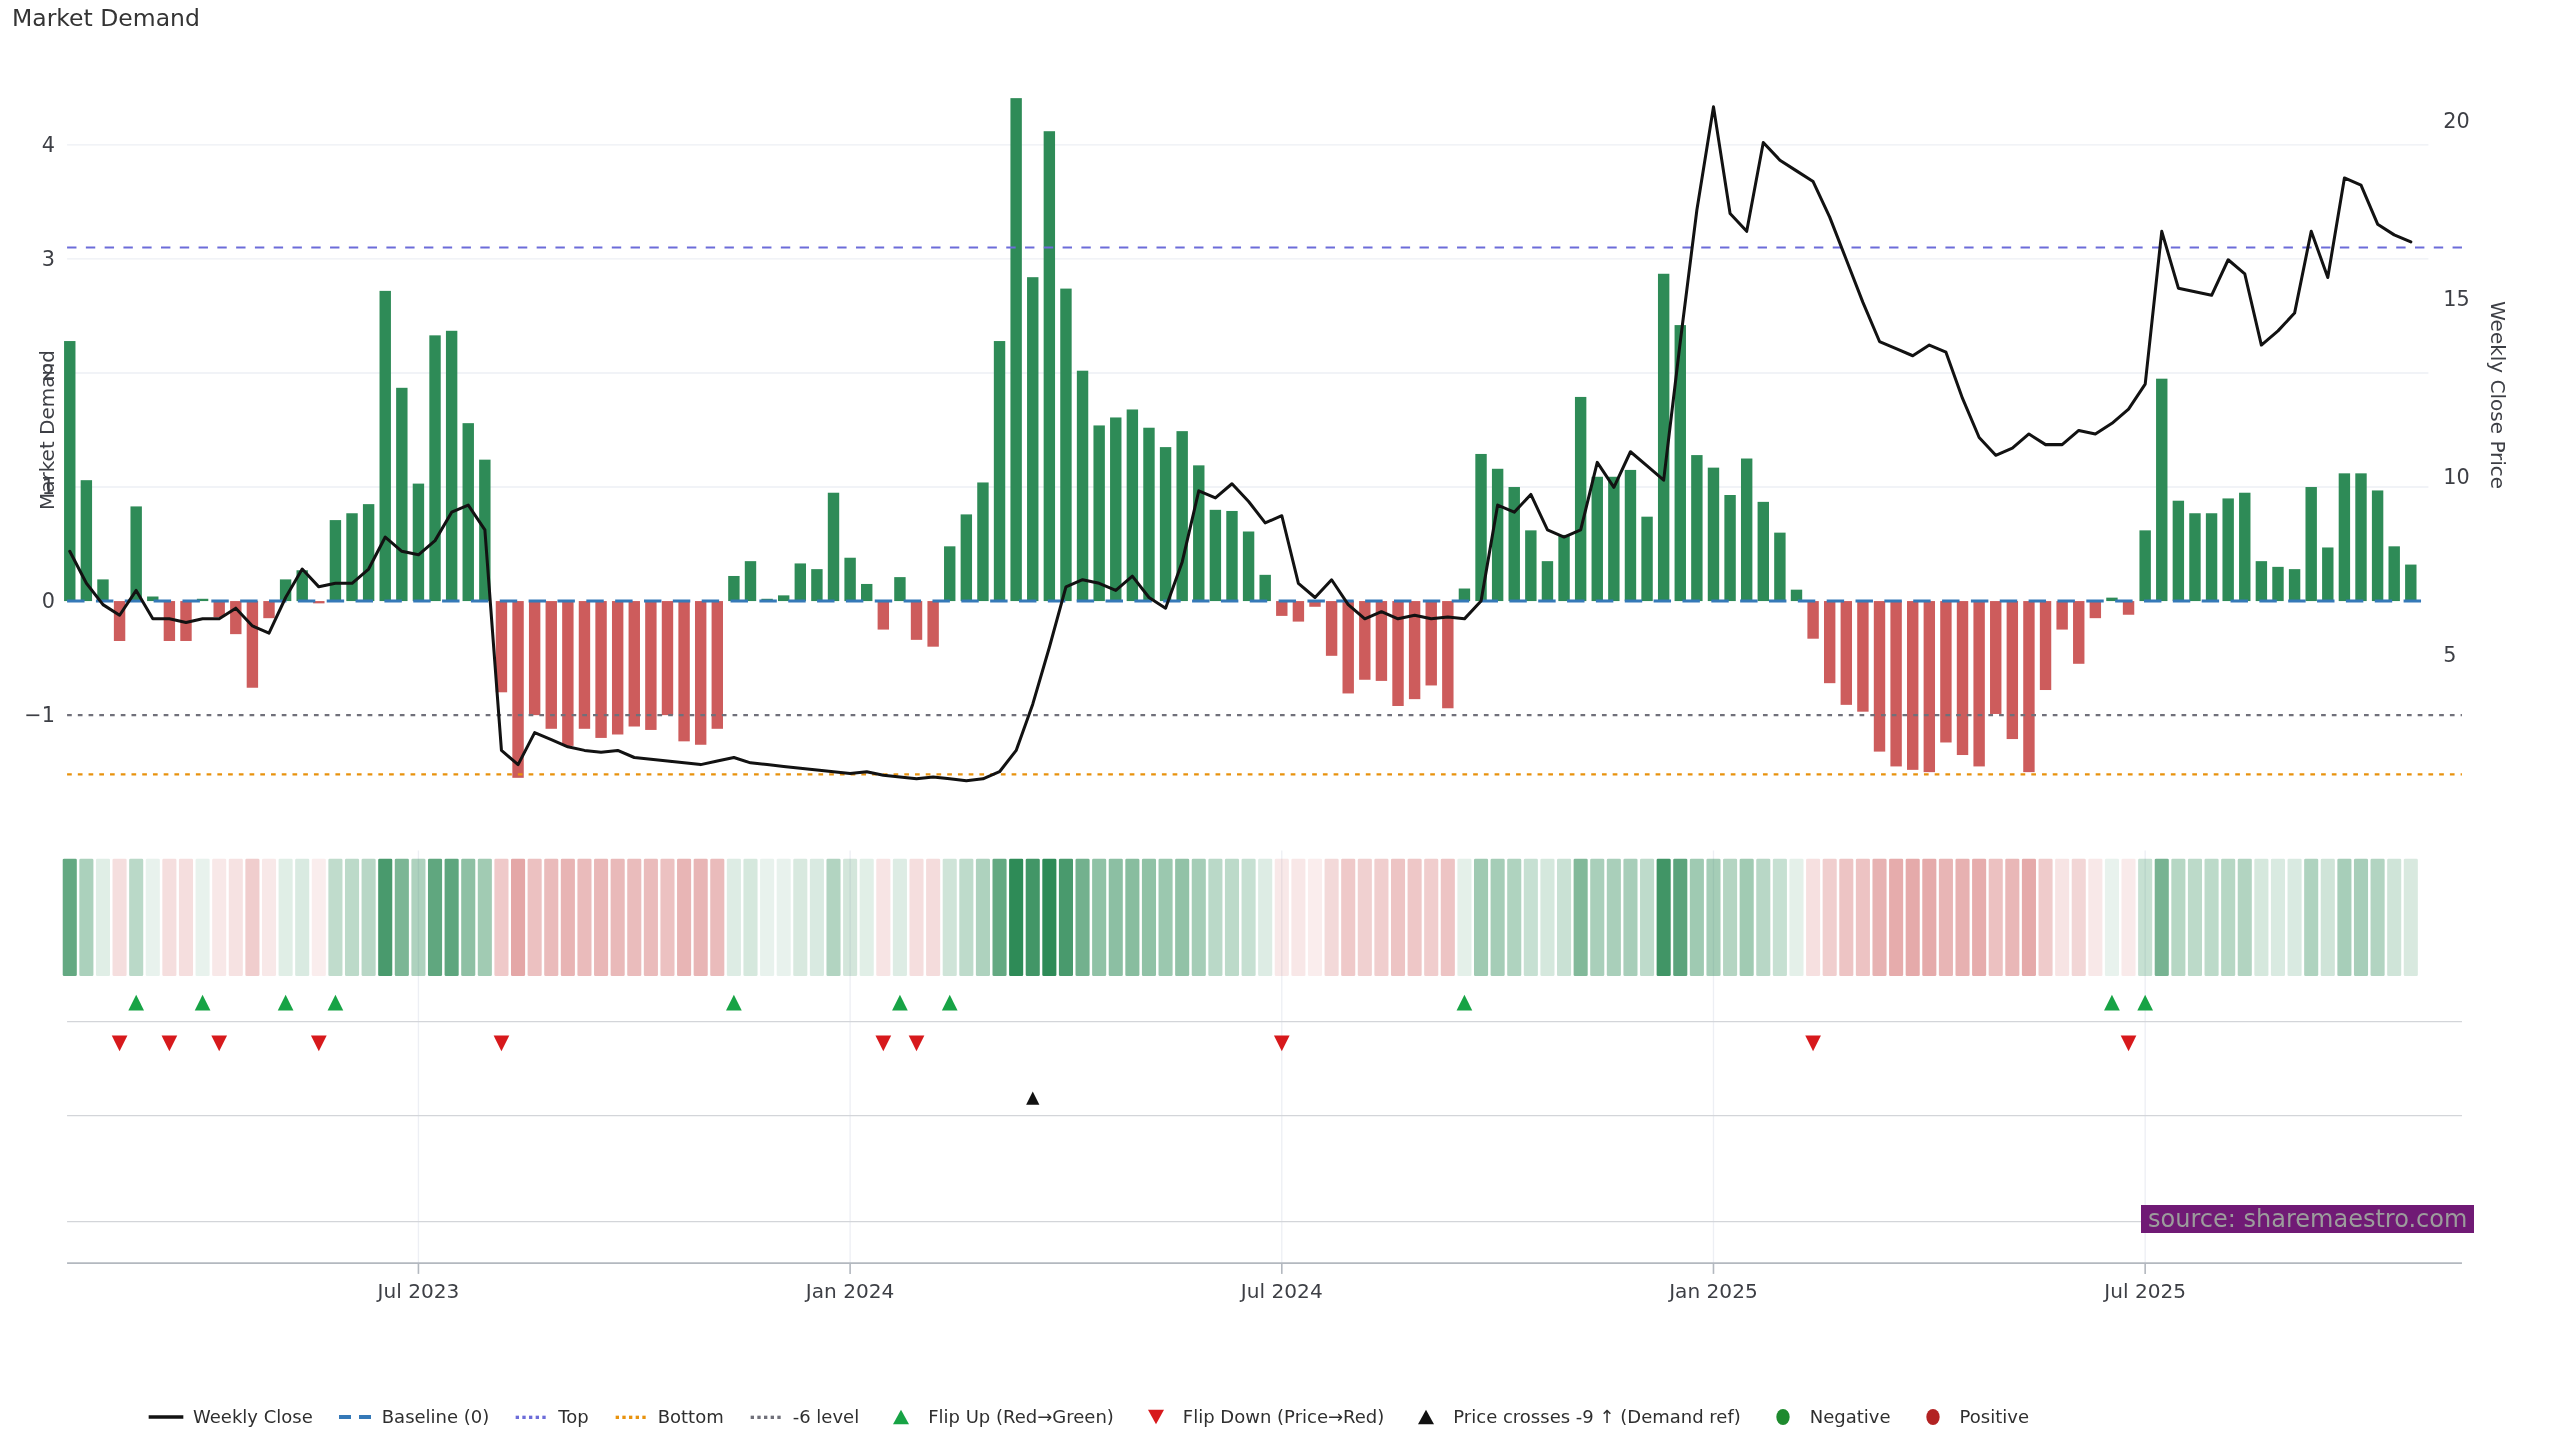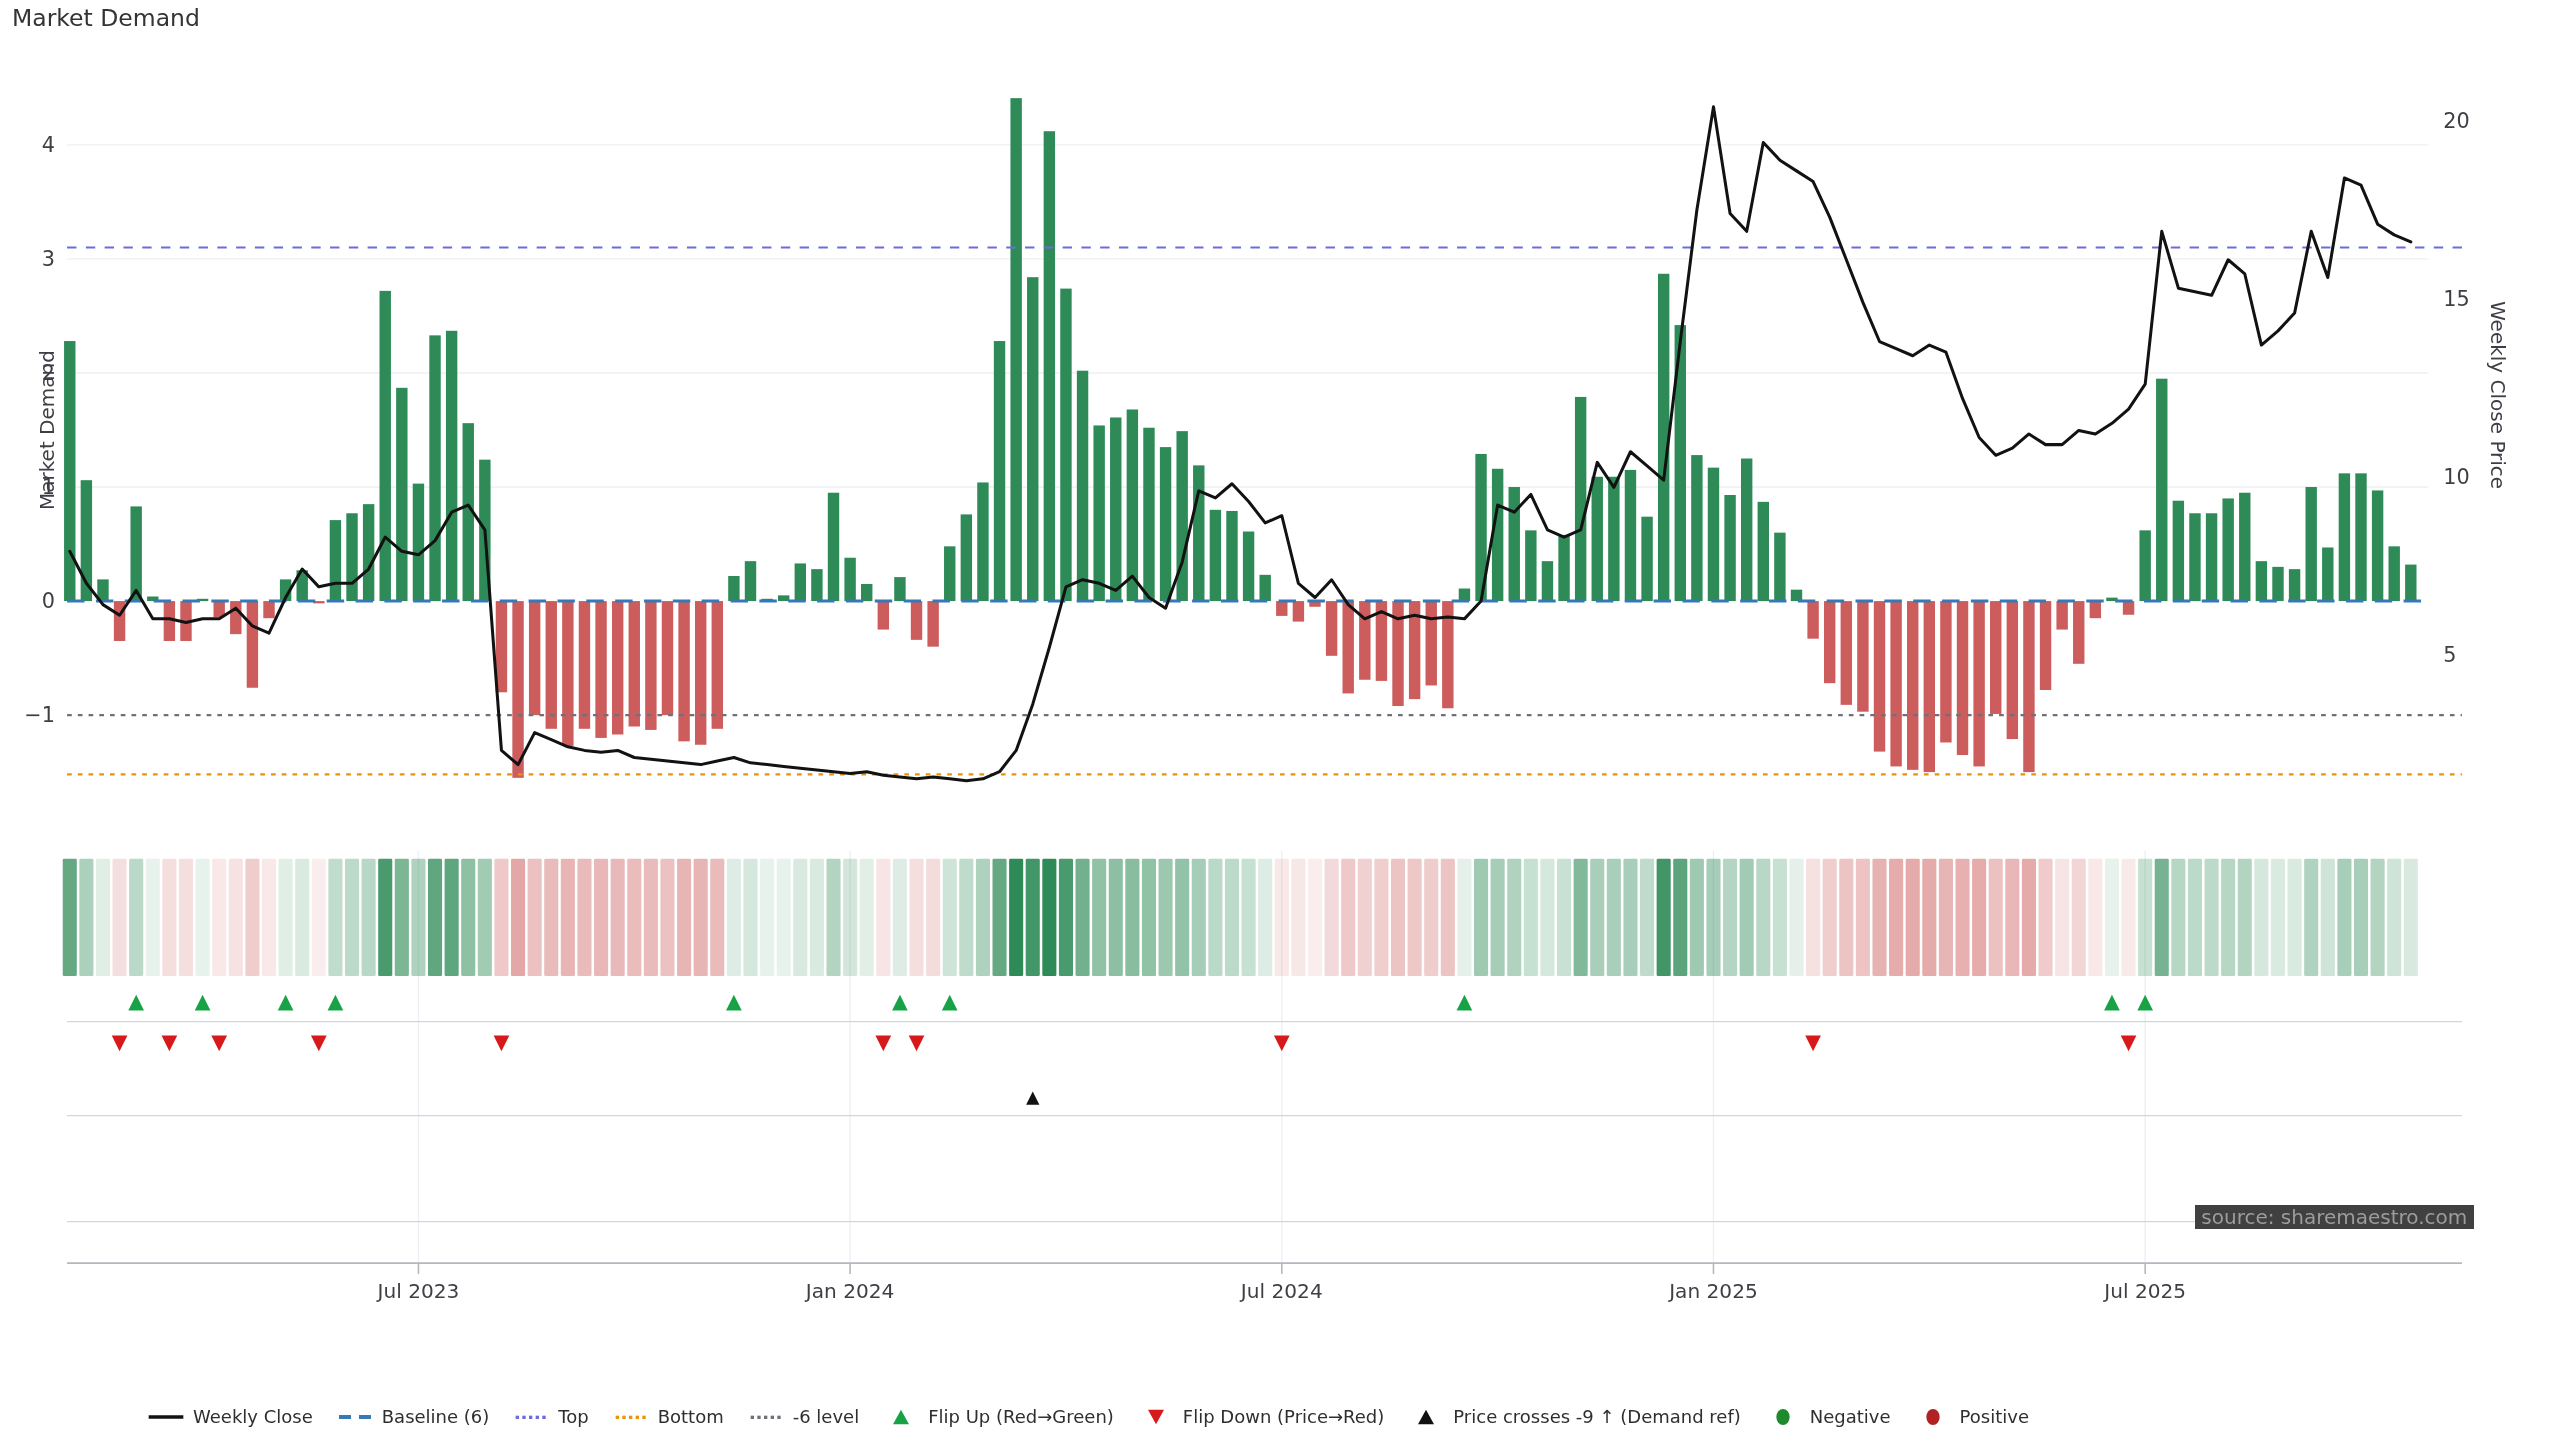--- a/index.html
+++ b/index.html
@@ -3,22 +3,22 @@
 <meta charset="utf-8">
 <style>
   html,body{margin:0;padding:0;background:#ffffff;}
   body{width:2576px;height:1449px;overflow:hidden;position:relative;
        font-family:"DejaVu Sans","Liberation Sans",sans-serif;}
   .stage{position:absolute;inset:0;background:#ffffff;}
   .chart-title{position:absolute;left:12px;top:4px;font-size:23.5px;color:#343434;}
   .axis-label{position:absolute;font-size:20px;color:#3d3f45;white-space:nowrap;}
   #ylab-left{left:0;top:0;transform:translate(35px,510px) rotate(-90deg);transform-origin:0 0;}
   #ylab-right{left:0;top:0;transform:translate(2510px,301px) rotate(90deg);transform-origin:0 0;}
-  .source-note{position:absolute;top:1205px;right:102px;font-size:20px;color:#9c9c9c;
-               background:#404040;padding:0 6.7px;}
+  .source-note{position:absolute;top:1205px;right:102px;font-size:24px;color:#9c9c9c;
+               background:#701a75;padding:0 6.7px;}
   svg#chart{position:absolute;left:0;top:0;}
   .legend{position:absolute;left:0;top:1406px;width:2176px;display:flex;
           justify-content:center;align-items:center;gap:23px;font-size:18px;color:#2f2f2f;}
   .legend-item{display:flex;align-items:center;gap:8px;white-space:nowrap;}
 </style>
 </head>
 <body>
 
 <div class="stage">
   <div class="chart-title">Market Demand</div>
@@ -402,21 +402,21 @@
         <svg width="38" height="20" viewBox="0 0 56 30">
           <line x1="2" x2="54" y1="15" y2="15" stroke="#121212" stroke-width="5"></line>
         </svg>
         <span>Weekly Close</span>
       </div>
       <div class="legend-item">
         <svg width="38" height="20" viewBox="0 0 56 30">
           <line x1="4" x2="22" y1="15" y2="15" stroke="#3579b8" stroke-width="6"></line>
           <line x1="34" x2="52" y1="15" y2="15" stroke="#3579b8" stroke-width="6"></line>
         </svg>
-        <span>Baseline (6)</span>
+        <span>Baseline (0)</span>
       </div>
       <div class="legend-item">
         <svg width="38" height="20" viewBox="0 0 56 30">
           <rect x="5" y="13" width="5" height="5" fill="#6c6cd9"></rect>
           <rect x="15" y="13" width="5" height="5" fill="#6c6cd9"></rect>
           <rect x="25" y="13" width="5" height="5" fill="#6c6cd9"></rect>
           <rect x="35" y="13" width="5" height="5" fill="#6c6cd9"></rect>
           <rect x="45" y="13" width="5" height="5" fill="#6c6cd9"></rect>
         </svg>
         <span>Top</span>

